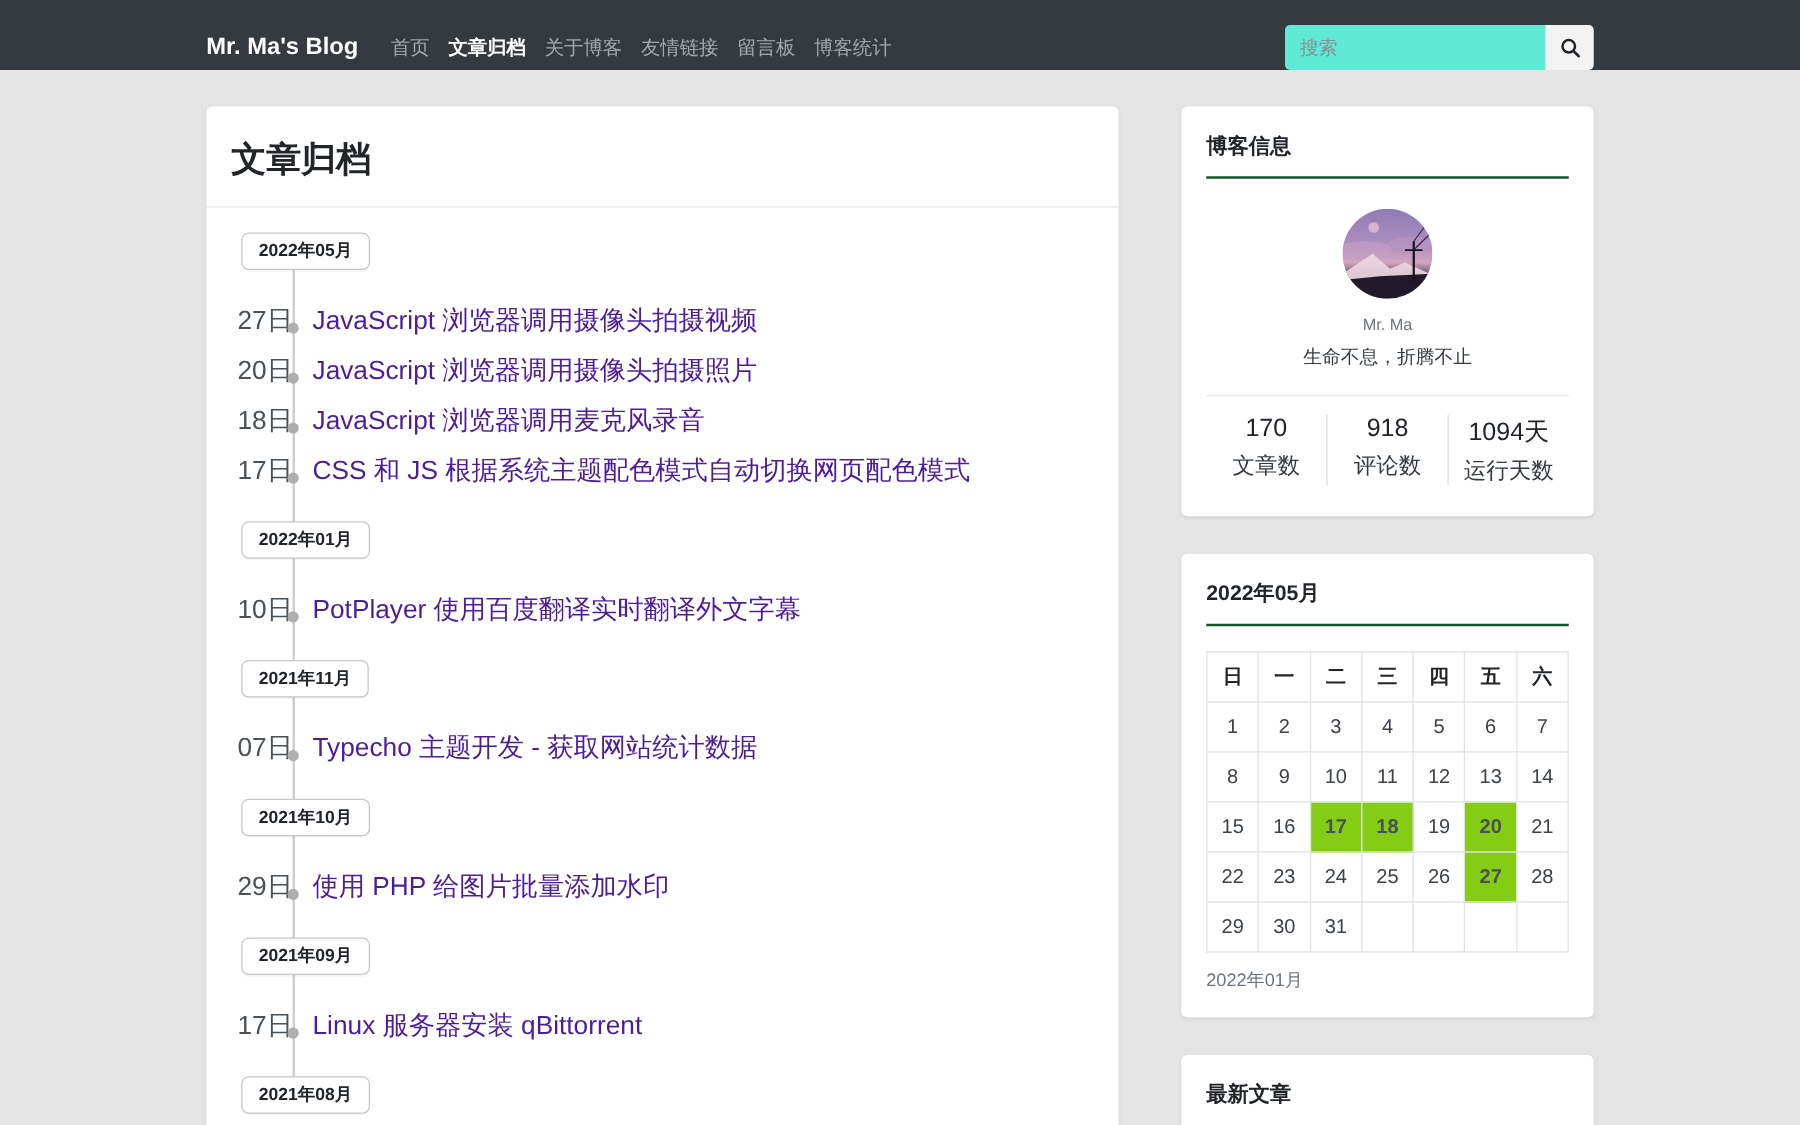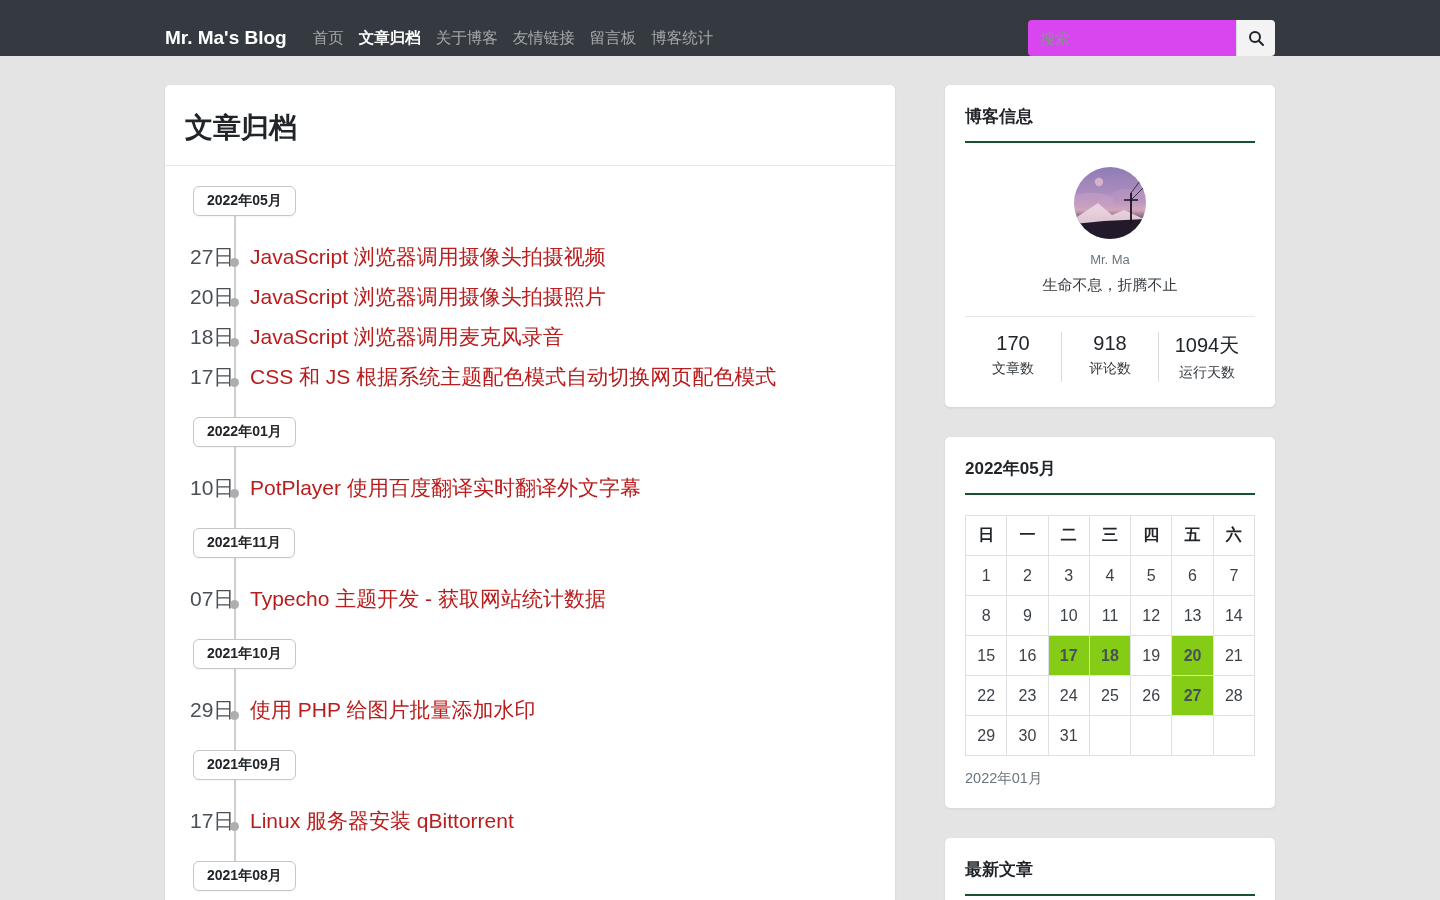--- a/index.html
+++ b/index.html
@@ -15,21 +15,21 @@
   .navbar { height:56px; background:#343a40; display:flex; align-items:flex-end; }
   .nav-inner { width:1110px; margin:0 auto; display:flex; align-items:center; }
   .brand { color:#ffffff; font-size:19px; font-weight:bold; margin-right:26px; cursor:pointer; }
   .nav-links { display:flex; align-items:center; gap:15px; }
   .nav-item { color:rgba(255,255,255,.55); font-size:15.5px; cursor:pointer; white-space:nowrap; }
   .nav-item.active { color:#ffffff; font-weight:bold; }
   .search-group { margin-left:auto; display:flex; height:36px; }
   .search-input {
     width:208px; height:36px; border:none; outline:none;
     border-radius:4px 0 0 4px; padding:0 12px; font-size:15px;
-    font-family:inherit; color:#212529; background:#d946ef;
+    font-family:inherit; color:#212529; background:#5eead4;
   }
   .search-input::placeholder { color:#8a8f94; }
   .search-btn {
     width:39px; height:36px; border:none; border-left:1px solid #dcdfe2;
     background:#f3f3f3; border-radius:0 4px 4px 0;
     display:flex; align-items:center; justify-content:center; cursor:pointer;
   }
 
   
   .page { width:1110px; margin:29px auto 0; display:flex; gap:50px; align-items:flex-start; }
@@ -58,21 +58,21 @@
     box-shadow:0 1px 1px rgba(0,0,0,.04);
   }
   .posts { margin:30px 0; }
   .post { display:flex; align-items:flex-end; margin-bottom:19px; font-size:21px; line-height:1; }
   .post:last-child { margin-bottom:0; }
   .post .date { width:45px; margin-left:5px; color:#495057; flex-shrink:0; }
   .post .dot {
     width:9px; height:9px; border-radius:50%; background:#aeaeae;
     position:relative; z-index:1; margin-left:-5px; flex-shrink:0;
   }
-  .post .title { margin-left:11px; color:#b91c1c; cursor:pointer; }
+  .post .title { margin-left:11px; color:#4c1d95; cursor:pointer; }
 
   
   .sidebar { width:330px; display:flex; flex-direction:column; gap:30px; }
   .side-card { padding:20px; }
   .side-title {
     font-size:17px; font-weight:bold; color:#212529;
     margin:0; padding-bottom:13px; border-bottom:2px solid #14532d;
   }
 
   .profile { text-align:center; }
@@ -81,21 +81,21 @@
     margin:24px auto 0;
   }
   .avatar svg { display:block; }
   .profile-name { color:#6c757d; font-size:13px; margin-top:13px; }
   .profile-motto { color:#343a40; font-size:15px; margin-top:9px;text-align:center; }
   .stats-divider { border:none; border-top:1px solid #e6e6e6; margin:21px 0 0; }
   .stats-row { display:flex; padding:15px 0 5px; }
   .stat { flex:1; text-align:center; }
   .stat + .stat { border-left:1px solid #dadada; }
   .stat-value { font-size:20px; color:#212529; }
-  .stat-label { font-size:14px; color:#343a40; margin-top:5px; }
+  .stat-label { font-size:18px; color:#343a40; margin-top:5px; }
 
   .cal-table { width:100%; border-collapse:collapse; margin-top:20px; }
   .cal-table th, .cal-table td {
     border:1px solid #dee2e6; height:40px; width:14.28%;
     text-align:center; font-size:16px; color:#3c4248; font-weight:normal;
   }
   .cal-table th { font-weight:bold; color:#212529; }
   .cal-table td.hl { background:#84cc16; font-weight:bold; color:#495057; cursor:pointer; }
   .cal-prev { margin-top:13px; font-size:14.5px; color:#6c757d; cursor:pointer; display:inline-block; }
 </style>

